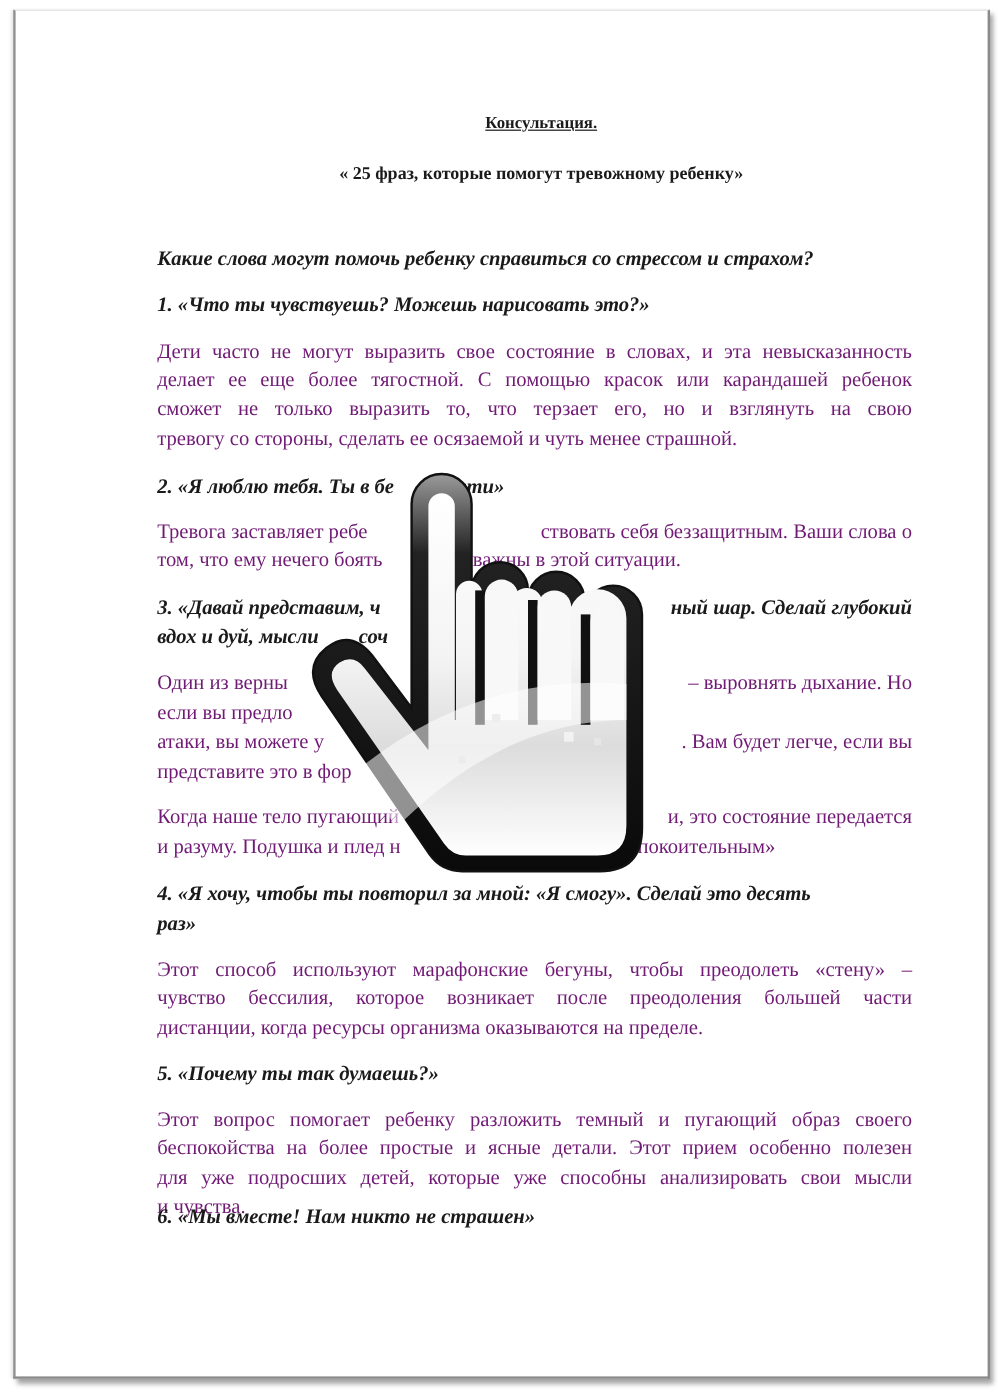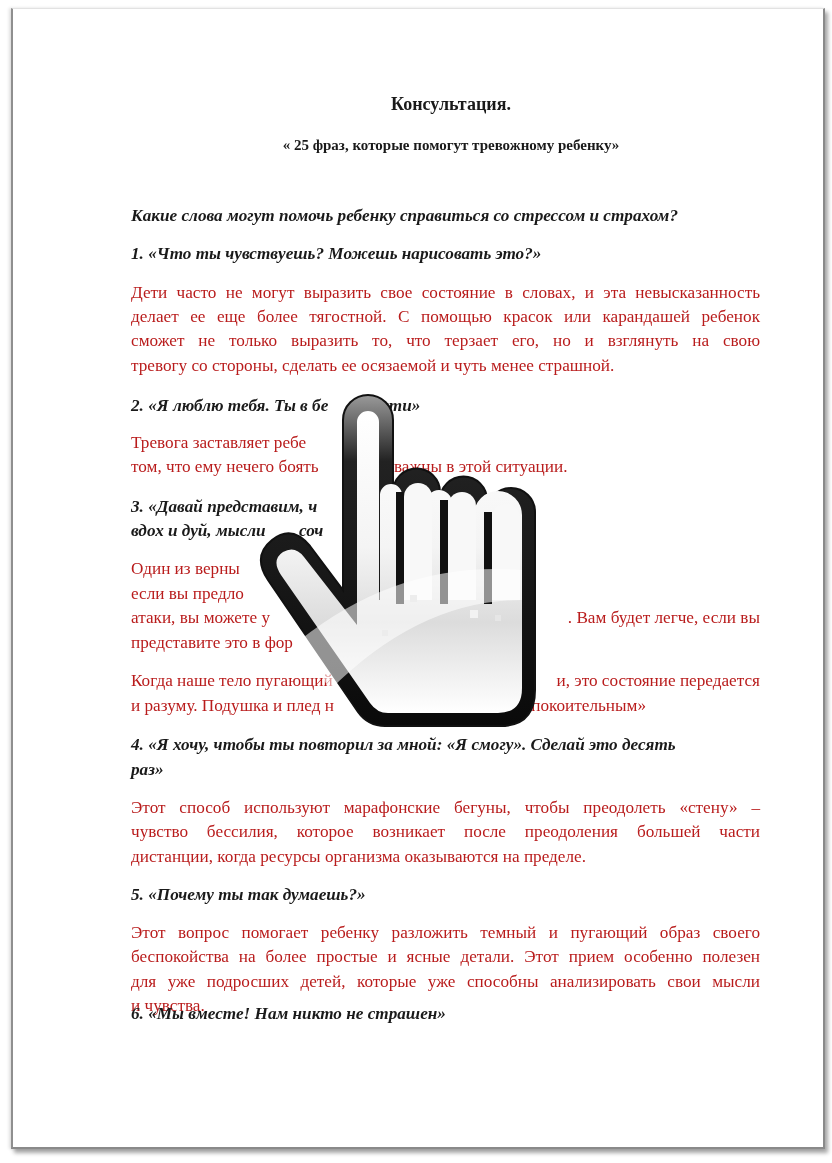--- a/index.html
+++ b/index.html
@@ -17,24 +17,24 @@
     border-right: 2px solid #8a8a8a;
     border-bottom: 2px solid #8a8a8a;
     box-shadow: 3px 4px 4px rgba(0,0,0,0.35), -2px 0 3px rgba(0,0,0,0.12);
   }
   .line {
     position: absolute; left: 131px; width: 629px;
     font-size: 17.2px; line-height: 24px; white-space: nowrap;
   }
   .just { text-align: justify; text-align-last: justify; }
   .center { text-align: center; left: 111px; width: 680px; }
-  .title { font-weight: bold; font-size: 18px; }
+  .title { font-weight: bold; font-size: 14px; text-decoration: underline; }
   .subtitle { font-weight: bold; font-size: 15px; }
   .head { font-weight: bold; font-style: italic; }
-  .body-t { color: #b91c1c; }
+  .body-t { color: #701a75; }
   .cursor {
     position: absolute; left: 0; top: 0; width: 832px; height: 1163px;
     pointer-events: none;
   }
 </style>
 </head>
 <body>
 
 <div class="page"></div>
 
@@ -46,34 +46,34 @@
 <div class="line head" style="top:242px">1. «Что ты чувствуешь? Можешь нарисовать это?»</div>
 <div class="line just body-t" style="top:281px">Дети часто не могут выразить свое состояние в словах, и эта невысказанность</div>
 <div class="line just body-t" style="top:305px">делает ее еще более тягостной. С помощью красок или карандашей ребенок</div>
 <div class="line just body-t" style="top:329px">сможет не только выразить то, что терзает его, но и взглянуть на свою</div>
 <div class="line body-t" style="top:354px">тревогу со стороны, сделать ее осязаемой и чуть менее страшной.</div>
 
 <div class="line head" style="top:394px">
   <span>2. «Я люблю тебя. Ты в бе</span><span style="position:absolute;left:232px">ности»</span>
 </div>
 <div class="line body-t" style="top:431px">
-  <span>Тревога заставляет ребе</span>
+  <span>Тревога заставляет ребе</span><span style="position:absolute;right:0">ствовать себя беззащитным. Ваши слова о</span>
 </div>
 <div class="line body-t" style="top:455px">
   <span>том, что ему нечего боять</span><span style="position:absolute;left:250px">о важны в этой ситуации.</span>
 </div>
 
 <div class="line head" style="top:495px">
-  <span>3. «Давай представим, ч</span>
+  <span>3. «Давай представим, ч</span><span style="position:absolute;right:0">ный шар. Сделай глубокий</span>
 </div>
 <div class="line head" style="top:519px">
   <span>вдох и дуй, мысли</span><span style="position:absolute;left:168px">соч</span>
 </div>
 <div class="line body-t" style="top:557px">
-  <span>Один из верны</span>
+  <span>Один из верны</span><span style="position:absolute;right:0">– выровнять дыхание. Но</span>
 </div>
 <div class="line body-t" style="top:582px">
   <span>если вы предло</span>
 </div>
 <div class="line body-t" style="top:606px">
   <span>атаки, вы можете у</span><span style="position:absolute;right:0">. Вам будет легче, если вы</span>
 </div>
 <div class="line body-t" style="top:631px">представите это в фор</div>
 <div class="line body-t" style="top:669px">
   <span>Когда наше тело пугающий</span><span style="position:absolute;right:0">и, это состояние передается</span>

